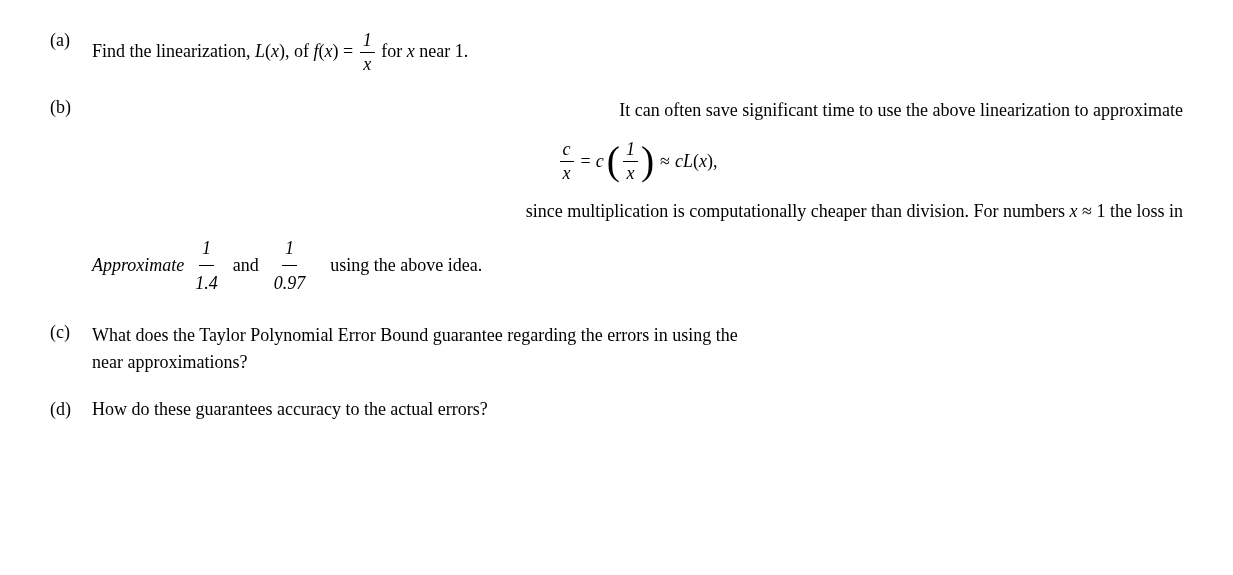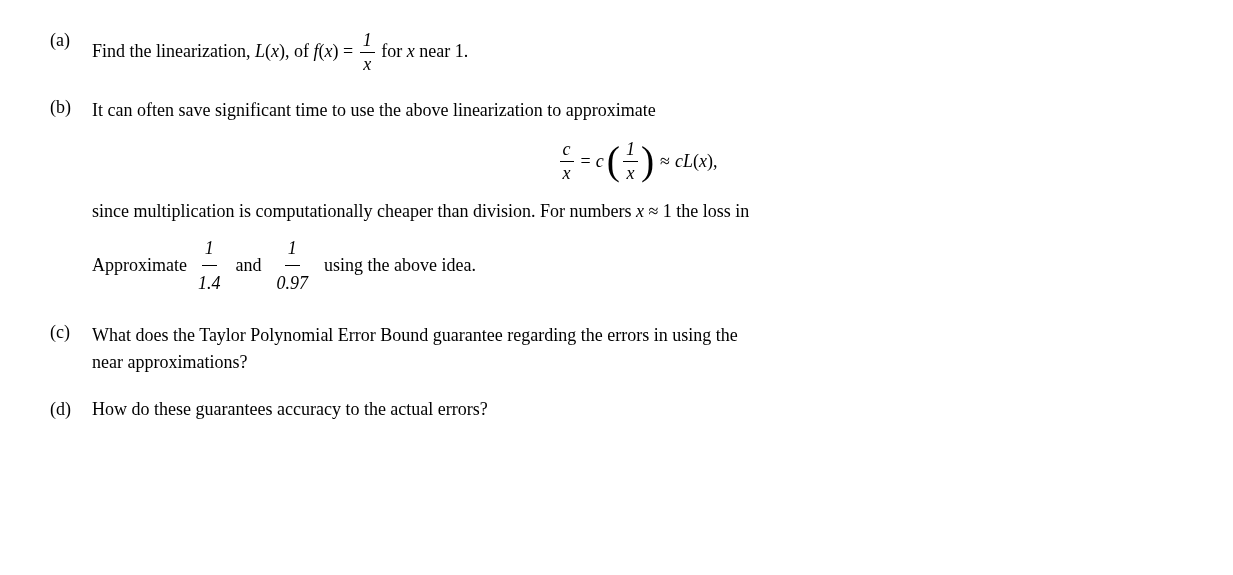--- a/index.html
+++ b/index.html
@@ -64,32 +64,34 @@
     .approx-sym {
       margin: 0 5px;
       vertical-align: middle;
     }
     .eq-sym {
       margin: 0 5px;
       vertical-align: middle;
     }
     .body-text {
       line-height: 1.55;
+      text-align: right;
     }
     .approximate-line {
       display: flex;
       align-items: center;
       margin-top: 6px;
       line-height: 1.8;
     }
     .approximate-word {
       margin-right: 6px;
+      font-style: italic;
     }
     .using-text {
-      margin-left: 11px;
+      margin-left: 20px;
     }
     .part-c-content {
       line-height: 1.55;
     }
   </style>
 </head>
 <body>
 
 <div class="problem-section">
   <div class="problem-row">

